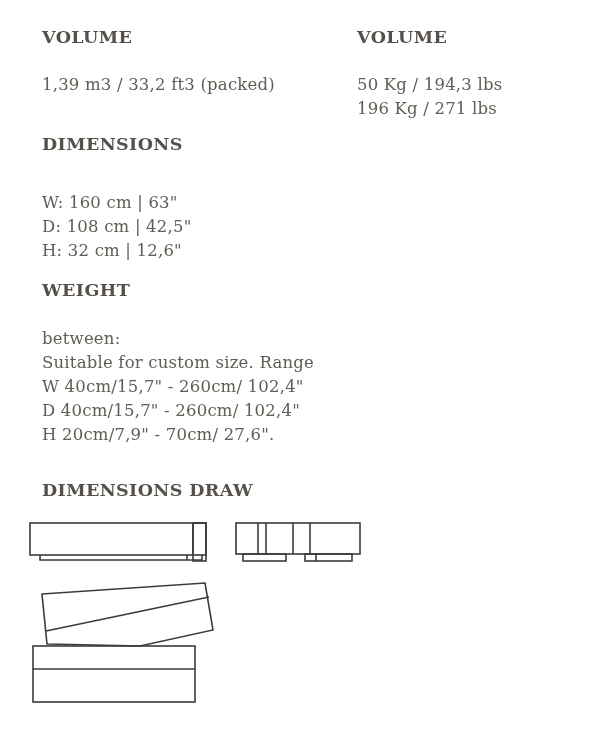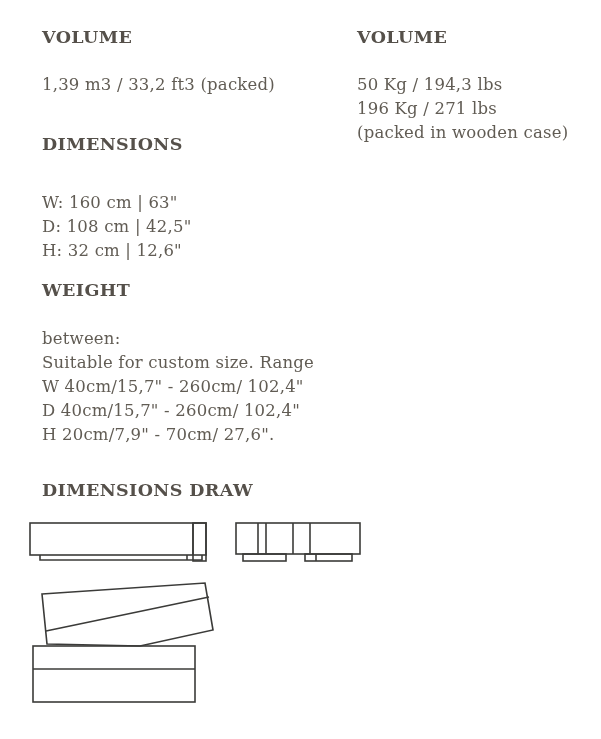--- a/index.html
+++ b/index.html
@@ -24,21 +24,20 @@
 </head>
 <body>
 
 <div class="abs heading col-left" style="top:27px">VOLUME</div>
 <div class="abs bodytext col-left" style="top:73px">1,39 m3 / 33,2 ft3 (packed)</div>
 
 <div class="abs heading col-right" style="top:27px">VOLUME</div>
 <div class="abs bodytext col-right" style="top:73px">
   <div>50 Kg / 194,3 lbs</div>
   <div>196 Kg / 271 lbs</div>
-  <div>(packed in wooden case)</div>
 </div>
 
 <div class="abs heading col-left" style="top:134px">DIMENSIONS</div>
 <div class="abs bodytext col-left" style="top:191px">
   <div>W: 160 cm | 63"</div>
   <div>D: 108 cm | 42,5"</div>
   <div>H: 32 cm | 12,6"</div>
 </div>
 
 <div class="abs heading col-left" style="top:280px">WEIGHT</div>

